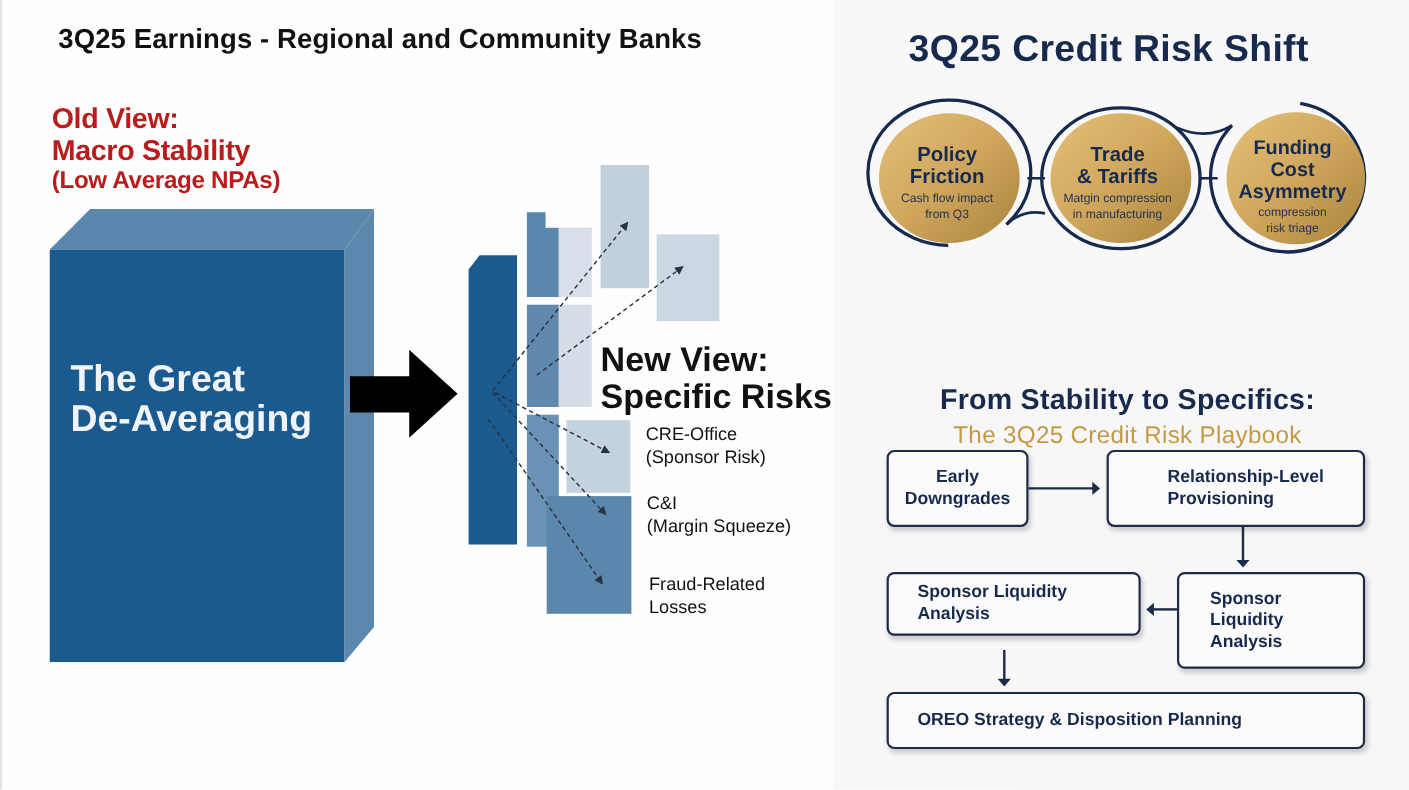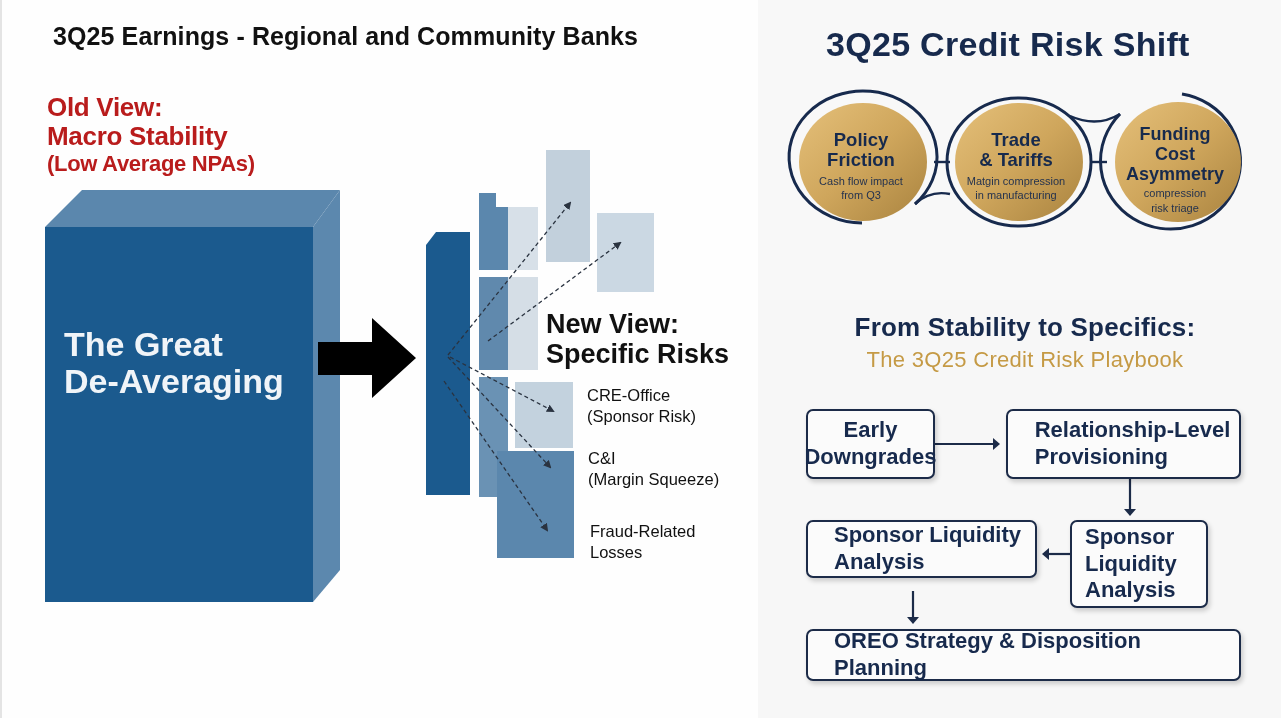--- a/index.html
+++ b/index.html
@@ -16,49 +16,49 @@
 
   
   #big-block { left: 45px; top: 190px; width: 300px; height: 412px; }
   #big-block-label { left: 64px; top: 326px; font-size: 34px; font-weight: bold; color: #f0f4f8; line-height: 1.1; }
 
   #big-arrow { left: 318px; top: 318px; width: 100px; height: 80px; }
 
   
   #split-svg { left: 420px; top: 145px; width: 300px; height: 420px; }
 
-  #new-view { left: 546px; top: 310px; font-size: 27px; font-weight: bold; color: #111; line-height: 1.1; }
+  #new-view { left: 546px; top: 310px; font-size: 31px; font-weight: bold; color: #111; line-height: 1.1; }
   .risk-label { font-size: 16.5px; color: #111; line-height: 1.25; font-weight: 500; }
   #risk-cre { left: 587px; top: 385px; }
   #risk-ci { left: 588px; top: 448px; }
   #risk-fraud { left: 590px; top: 521px; }
 
   
   #right-top { left: 758px; top: 0; width: 523px; height: 300px; background: #f8f8f8; }
   #right-bottom { left: 758px; top: 300px; width: 523px; height: 418px; background: #f7f7f7; }
 
   #shift-title { left: 826px; top: 25px; font-size: 34px; font-weight: bold; color: #172a4d; letter-spacing: 0.3px; white-space: nowrap; }
   #circles-svg { left: 782px; top: 86px; width: 480px; height: 150px; }
   .circle-text { text-align: center; color: #172a4d; }
   .circle-title { font-size: 18.5px; font-weight: bold; line-height: 1.1; display: block; }
   .circle-sub { font-size: 11px; line-height: 1.3; display: block; color: #25334e; }
   #circle-1 { left: 802px; top: 130px; width: 118px; }
   #circle-2 { left: 957px; top: 130px; width: 118px; }
   #circle-3 { left: 1113px; top: 125px; width: 124px; }
   #circle-3 .circle-title { font-size: 18px; }
 
   #playbook-title { left: 780px; top: 312px; width: 490px; text-align: center; }
-  #playbook-title .t1 { font-size: 26px; font-weight: bold; color: #172a4d; display: block; letter-spacing: 0.2px; }
+  #playbook-title .t1 { font-size: 26px; font-weight: bold; color: #172a4d; display: block; letter-spacing: 0.2px; margin-top: 36px; }
   #playbook-title .t2 { font-size: 22px; color: #c59a45; display: block; margin-top: 4px; letter-spacing: 0.3px; }
 
-  .fbox { border: 2px solid #1c2b48; border-radius: 7px; background: #fbfbfb; box-shadow: 2px 3px 5px rgba(0,0,0,0.18); color: #172a4d; font-weight: bold; font-size: 22px; line-height: 1.22; display: flex; align-items: center; }
+  .fbox { border: 2px solid #1c2b48; border-radius: 7px; background: #fbfbfb; box-shadow: 2px 3px 5px rgba(0,0,0,0.18); color: #172a4d; font-weight: bold; font-size: 16px; line-height: 1.22; display: flex; align-items: center; }
   #box-early { left: 806px; top: 409px; width: 129px; height: 70px; justify-content: center; text-align: center; }
   #box-relationship { left: 1006px; top: 409px; width: 235px; height: 70px; padding-left: 18px; justify-content: center; }
   #box-sponsor-left { left: 806px; top: 520px; width: 231px; height: 58px; padding-left: 26px; }
-  #box-sponsor-right { left: 1070px; top: 520px; width: 138px; height: 88px; padding-left: 13px; }
+  #box-sponsor-right { left: 1070px; top: 520px; width: 171px; height: 88px; padding-left: 28px; }
   #box-oreo { left: 806px; top: 629px; width: 435px; height: 52px; padding-left: 26px; }
   #flow-arrows { left: 758px; top: 300px; width: 523px; height: 418px; }
 </style>
 </head>
 <body>
 
 <div id="left-panel" class="abs"></div>
 
 <div id="main-title" class="abs">3Q25 Earnings - Regional and Community Banks</div>
 

